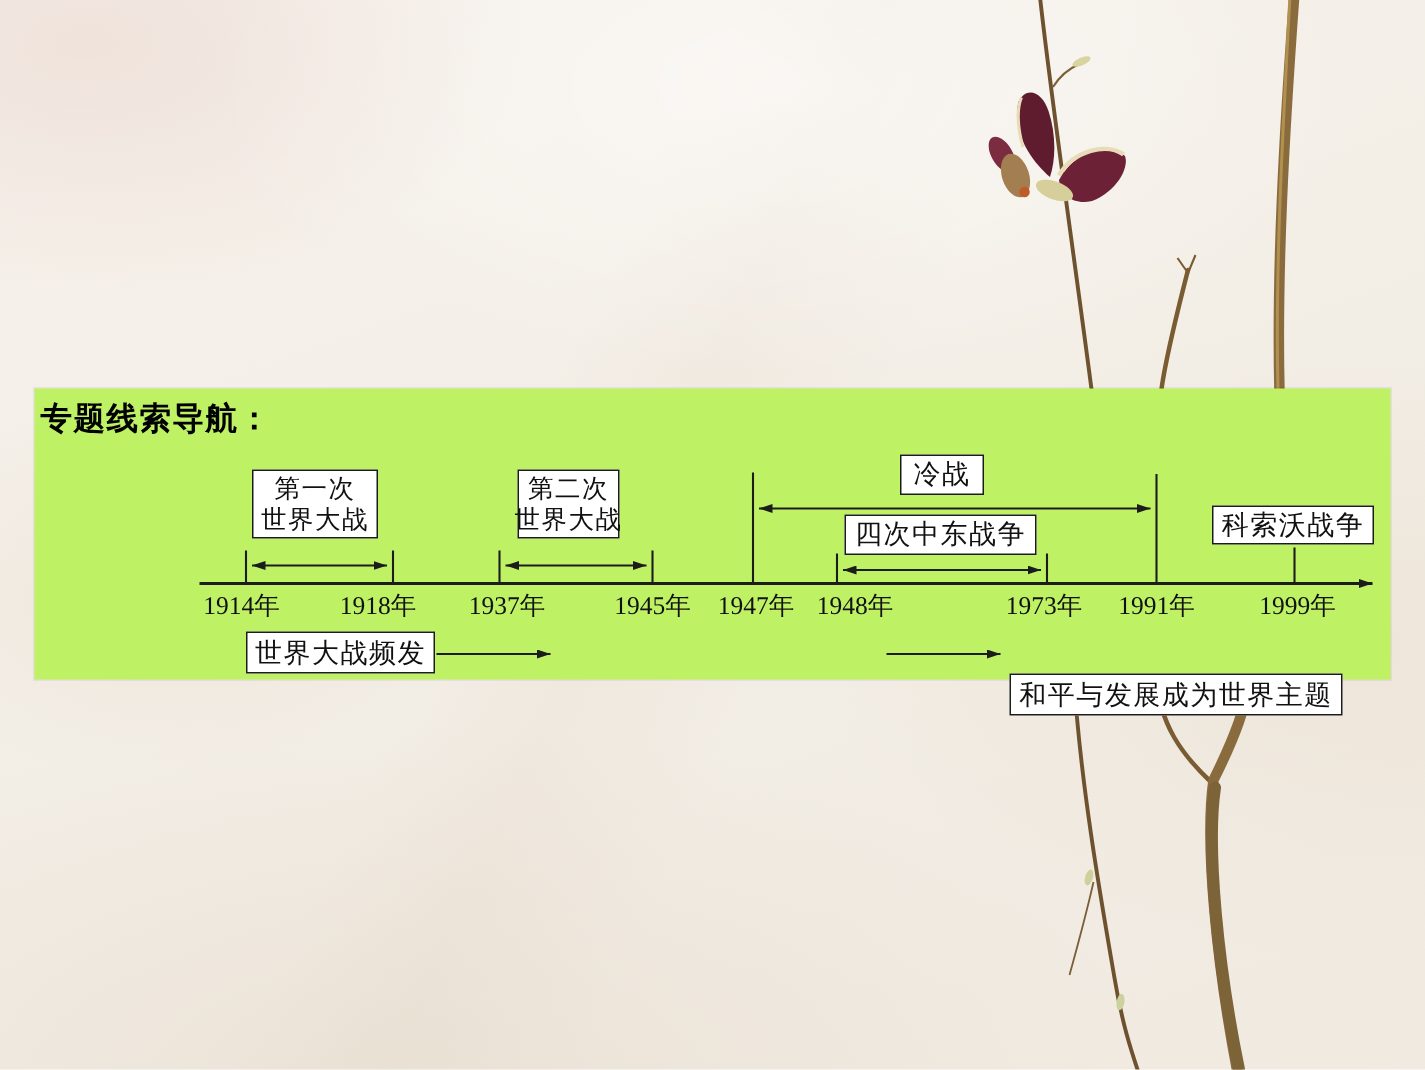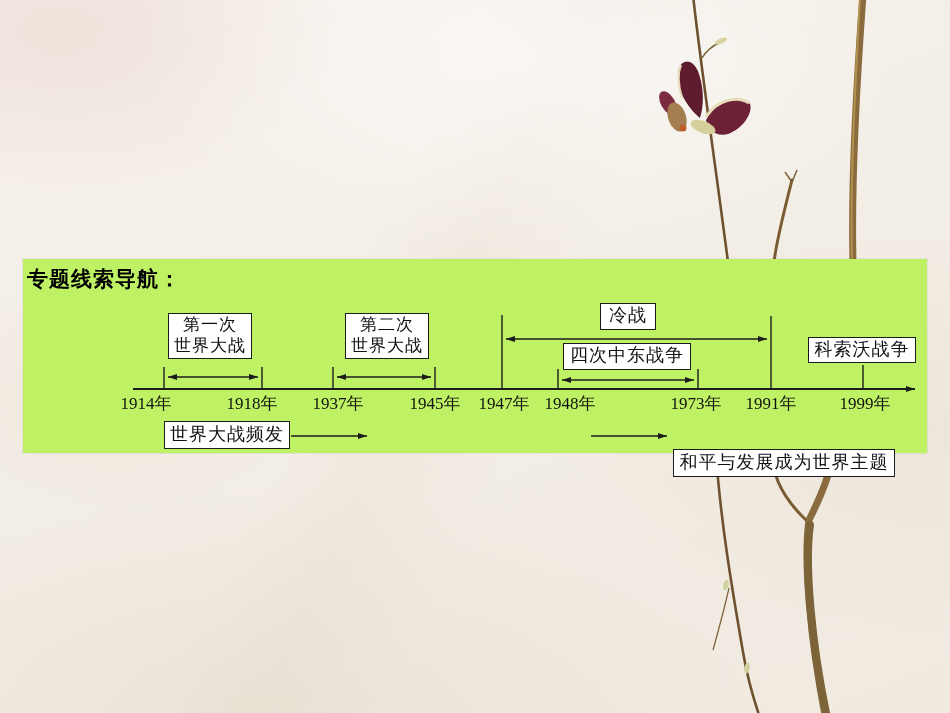--- a/index.html
+++ b/index.html
@@ -29,21 +29,21 @@
   .panel-title{
     position:absolute;left:4px;top:6px;
     font-family:"Liberation Sans","DejaVu Sans",sans-serif;
     font-weight:bold;font-size:21px;letter-spacing:1px;color:#000;
     white-space:nowrap;
   }
   .tl-lines{position:absolute;left:0;top:0;width:904px;height:194px;}
   .tl-box{
     position:absolute;border:1.5px solid #1c1c1c;background:#fff;
     display:flex;flex-direction:column;align-items:center;justify-content:center;
-    font-family:Liberation Mono, monospace;
+    font-family:Liberation Serif, serif;
     font-size:18px;line-height:21px;color:#111;letter-spacing:1px;
     text-align:center;white-space:nowrap;box-sizing:border-box;
   }
   .tl-year{
     position:absolute;top:133px;transform:translateX(-50%);
     font-family:"Liberation Serif","DejaVu Serif",serif;
     font-size:17px;color:#111;white-space:nowrap;
   }
 </style>
 </head>
@@ -116,35 +116,35 @@
       <line x1="840" y1="106" x2="840" y2="130" stroke="#1c1c1c" stroke-width="1.4"></line>
 
       <line x1="268" y1="177" x2="344" y2="177" stroke="#1c1c1c" stroke-width="1.4" marker-end="url(#ahe)"></line>
       <line x1="568" y1="177" x2="644" y2="177" stroke="#1c1c1c" stroke-width="1.4" marker-end="url(#ahe)"></line>
     </svg>
 
     <div class="tl-box" style="left:145px;top:54px;width:84px;height:46px;font-size:17px;">
       <span>第一次</span>
       <span>世界大战</span>
     </div>
-    <div class="tl-box" style="left:322px;top:54px;width:84px;height:46px;font-size:17px;">
+    <div class="tl-box" style="left:322px;top:54px;width:68px;height:46px;font-size:17px;">
       <span>第二次</span>
       <span>世界大战</span>
     </div>
     <div class="tl-box" style="left:577px;top:44px;width:56px;height:27px;">
       <span>冷战</span>
     </div>
     <div class="tl-box" style="left:540px;top:84px;width:128px;height:27px;">
       <span>四次中东战争</span>
     </div>
     <div class="tl-box" style="left:785px;top:78px;width:108px;height:26px;">
       <span>科索沃战争</span>
     </div>
 
-    <div class="tl-year" style="left:123px;">1914年</div>
+    <div class="tl-year" style="left:138px;">1914年</div>
     <div class="tl-year" style="left:229px;">1918年</div>
     <div class="tl-year" style="left:315px;">1937年</div>
     <div class="tl-year" style="left:412px;">1945年</div>
     <div class="tl-year" style="left:481px;">1947年</div>
     <div class="tl-year" style="left:547px;">1948年</div>
     <div class="tl-year" style="left:673px;">1973年</div>
     <div class="tl-year" style="left:748px;">1991年</div>
     <div class="tl-year" style="left:842px;">1999年</div>
 
     <div class="tl-box" style="left:141px;top:162px;width:126px;height:28px;">

